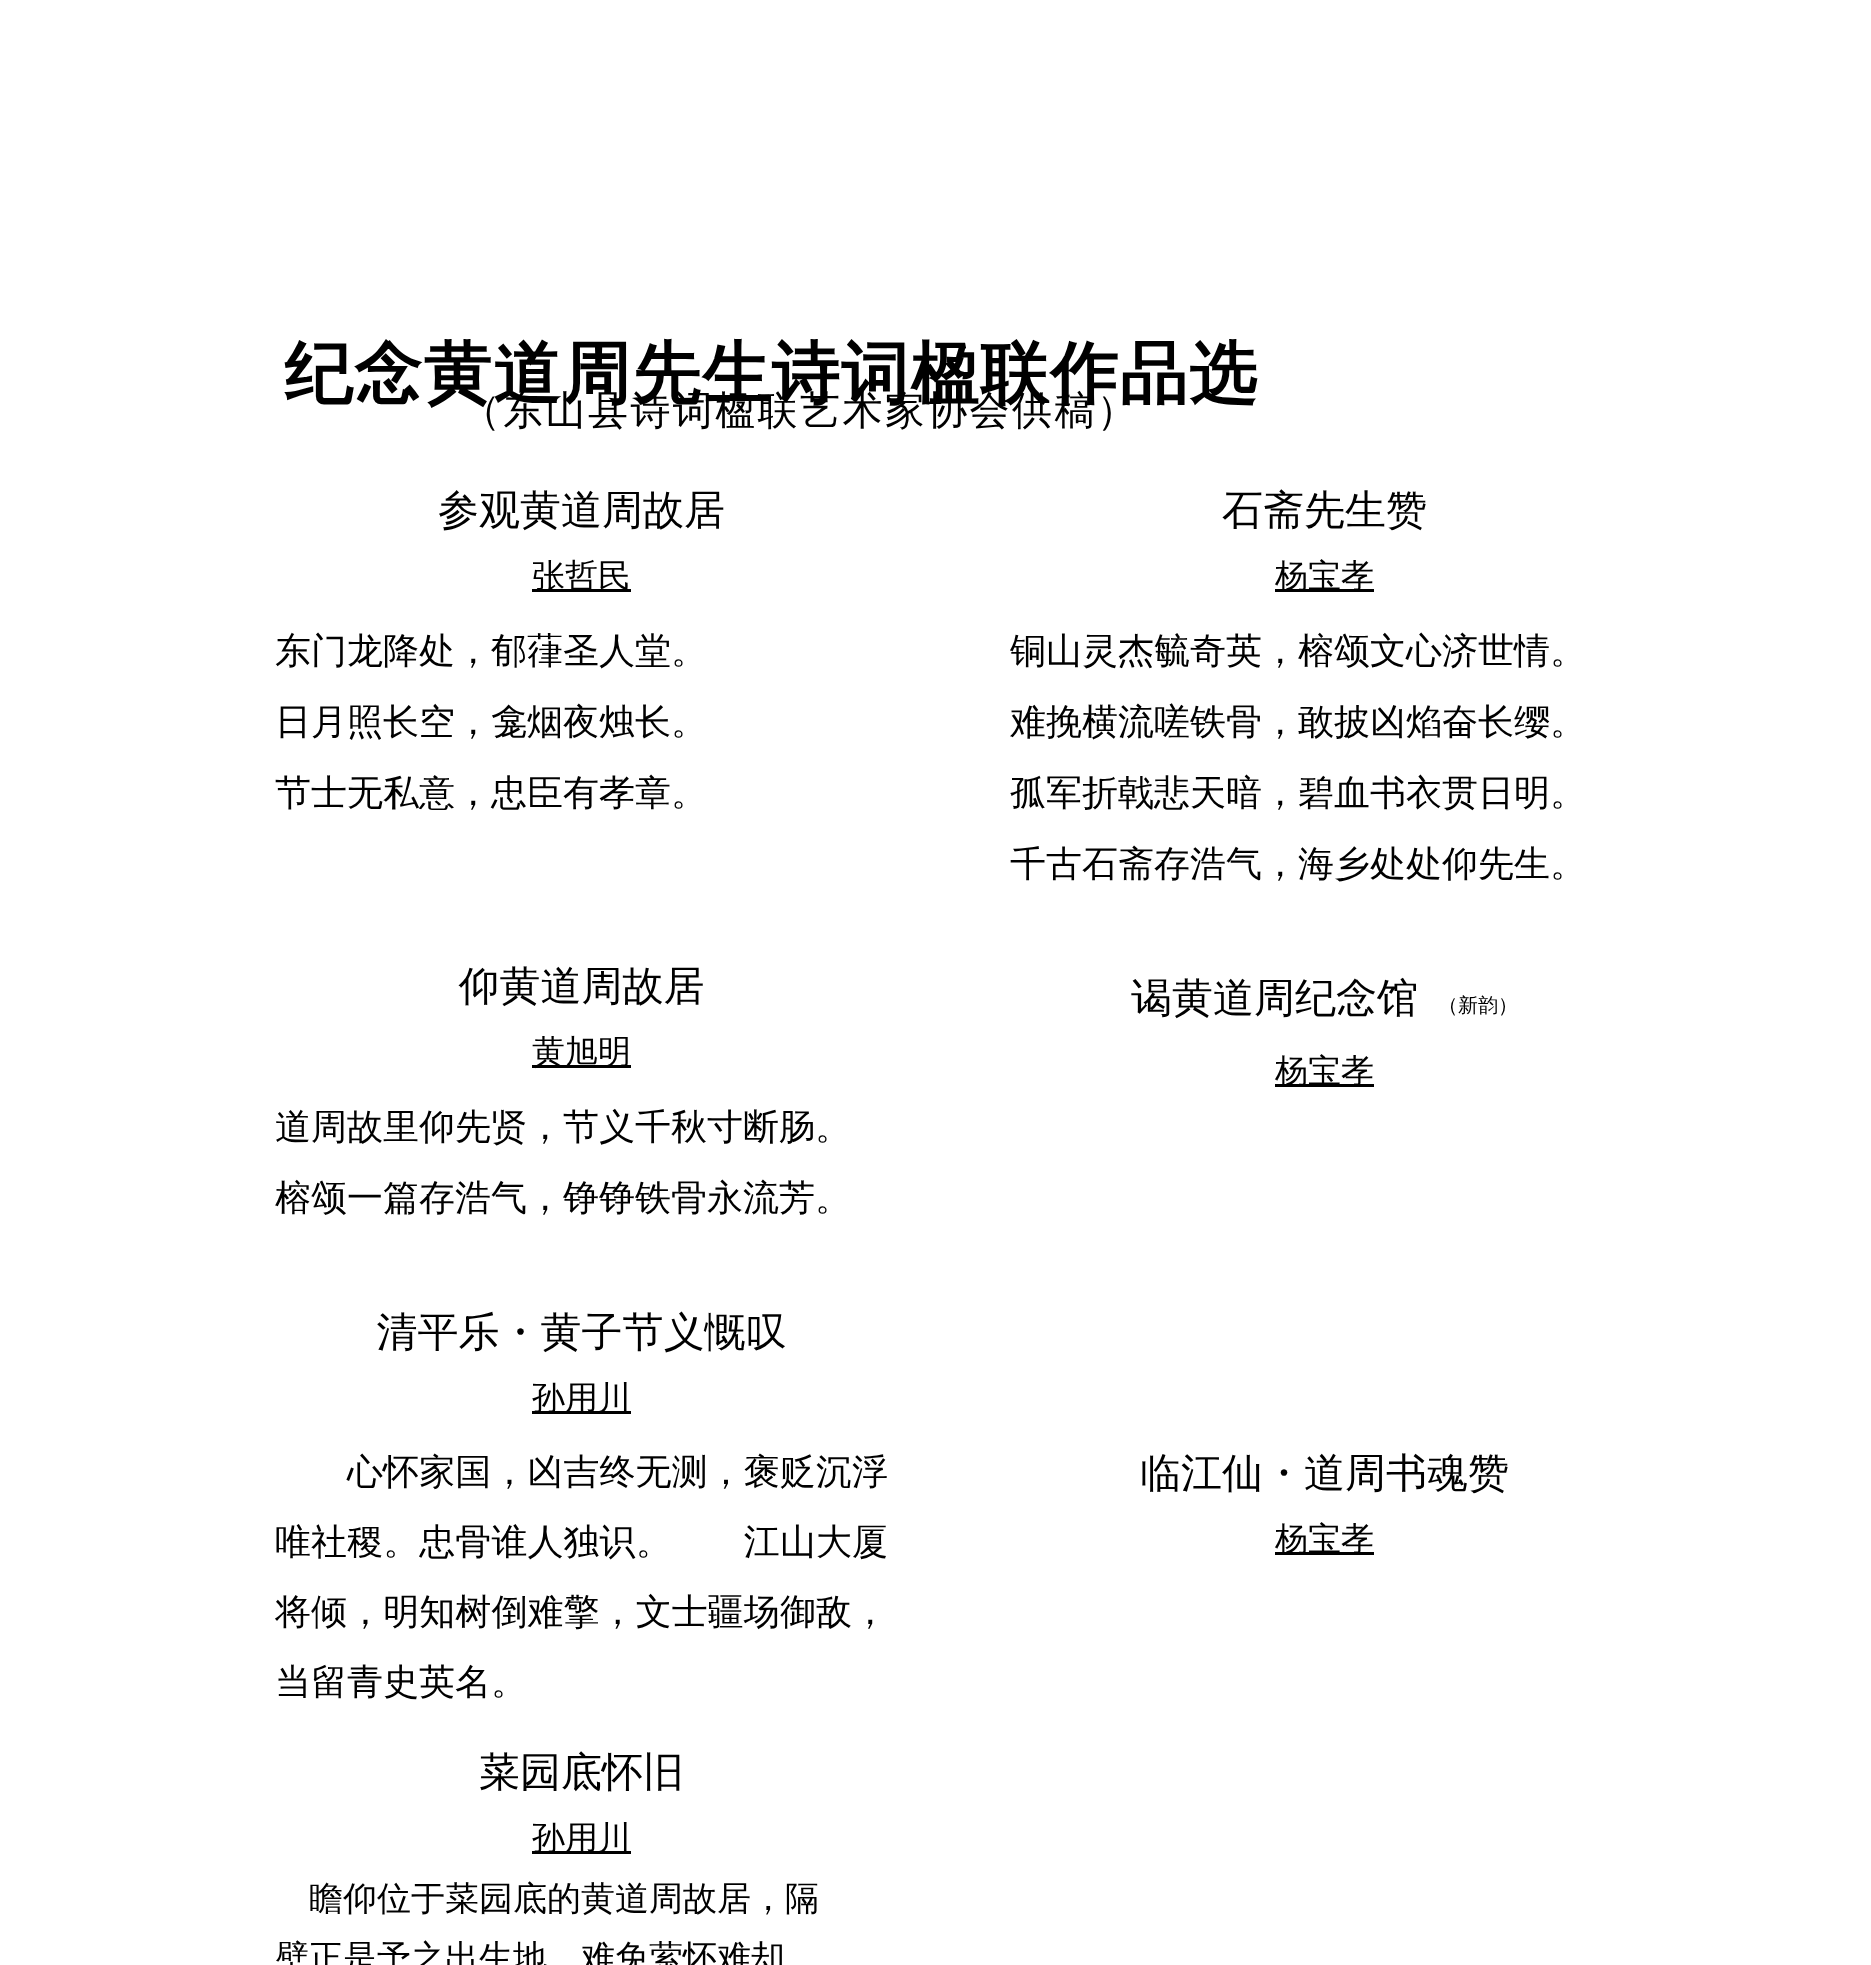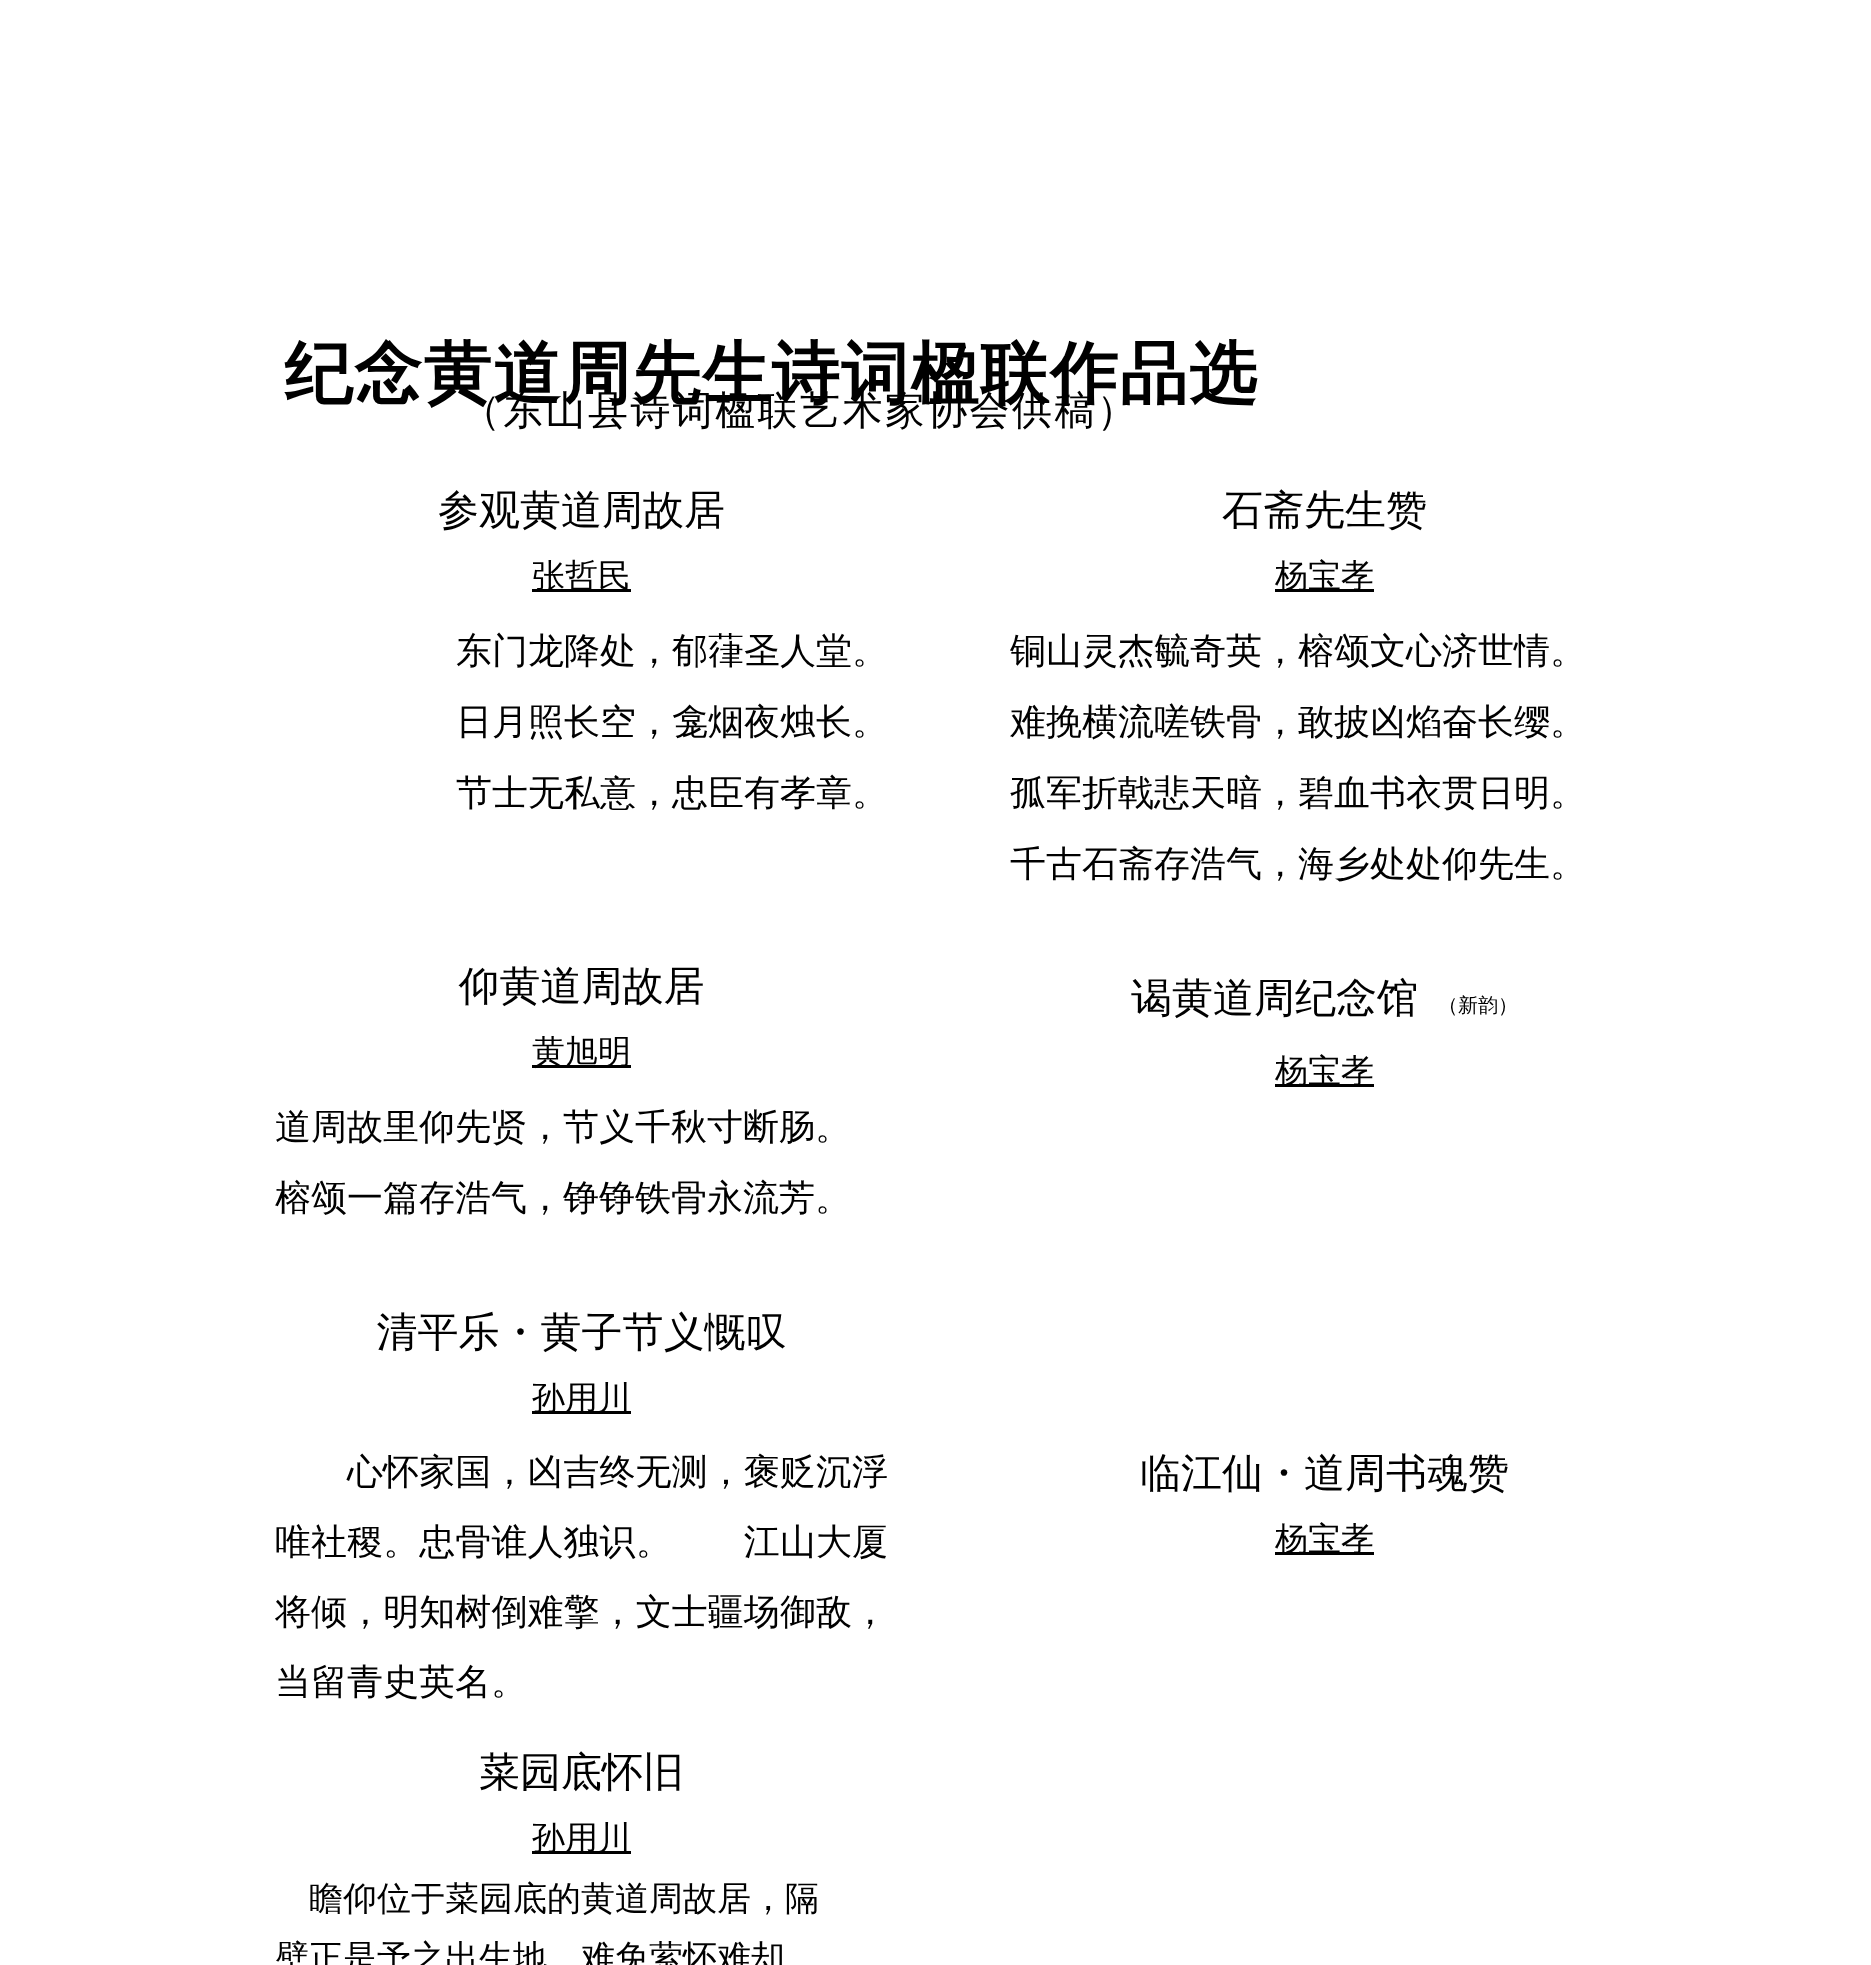--- a/index.html
+++ b/index.html
@@ -12,21 +12,21 @@
   .col { position:absolute; top:0; }
   .col-left { left:275px; width:613px; }
   .col-right { left:1010px; width:629px; }
   .poem { position:absolute; left:0; width:100%; }
   .poem-title { text-align:center; font-family:"DejaVu Sans", sans-serif; font-size:41px;
     line-height:55px; font-weight:normal; margin:0; }
   .poem-title .note { font-family:Liberation Sans, sans-serif; font-size:20px;margin-left:20px; }
   .poem-author { text-align:center; font-family:"DejaVu Serif", serif; font-size:33px;
     line-height:47px; margin-top:14px;text-decoration:underline; }
   .poem-lines { margin-top:15.7px; font-family:"DejaVu Serif", serif; font-size:36px; line-height:71px; }
-  .poem-lines.centered { text-align:right; }
+  .poem-lines.centered { text-align:left; }
   .poem-line { white-space:nowrap; }
   .poem-prose { font-family:"DejaVu Serif", serif; font-size:36px; line-height:70px; margin-top:15.7px;
     text-align:justify; text-indent:72px; }
   .preface { font-family:"DejaVu Serif", serif; font-size:34px; line-height:59px; margin-top:7.9px;
     text-indent:34px; padding-right:47px; }
 </style>
 </head>
 <body>
 
 <div class="page">

